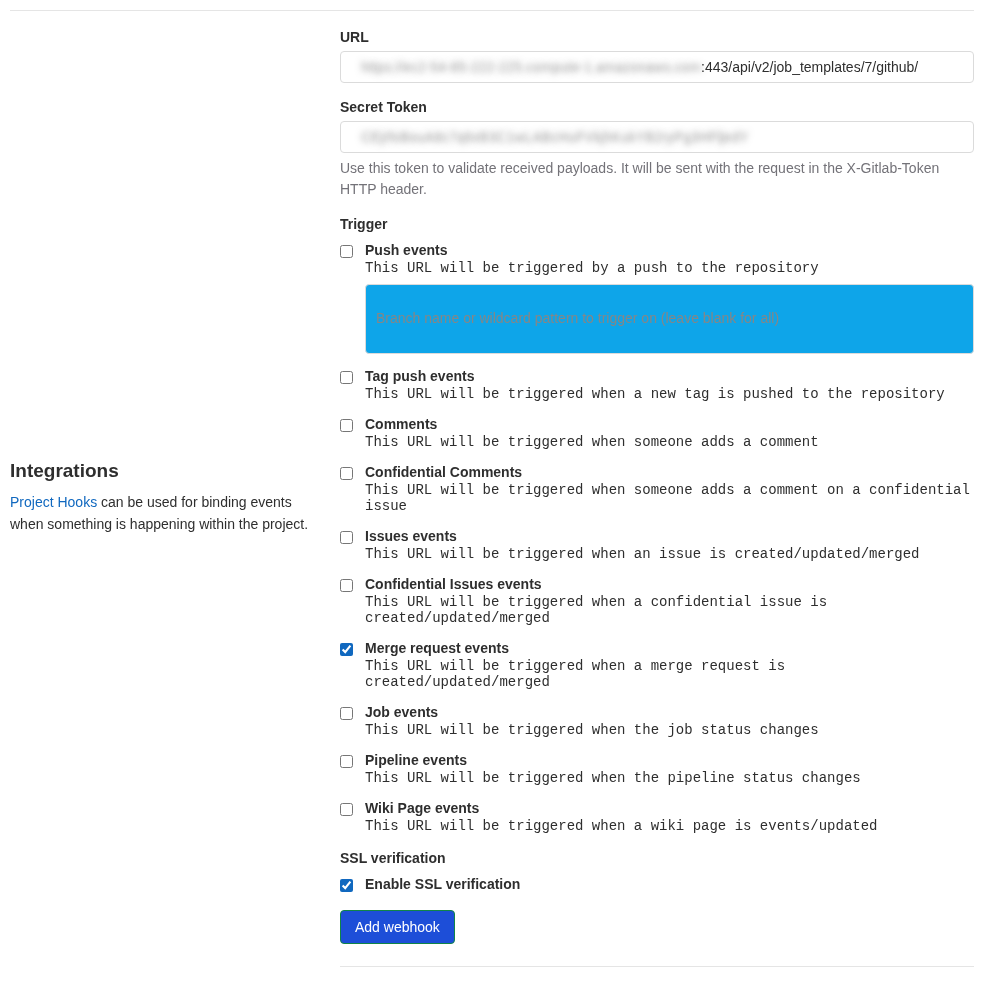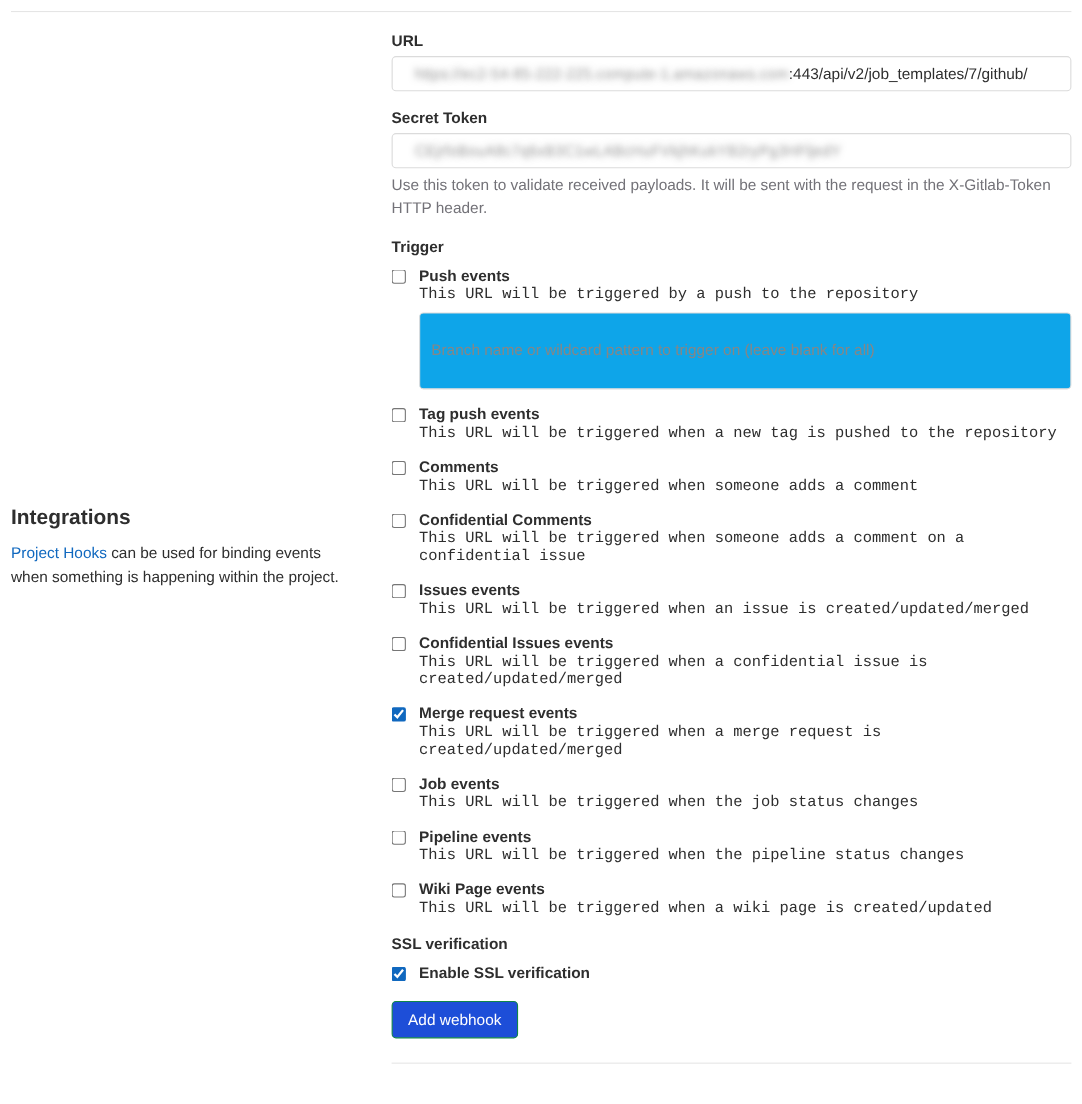--- a/index.html
+++ b/index.html
@@ -33,21 +33,20 @@
     font-size: 14px;
     line-height: 1.55;
     color: #2e2e2e;
   }
   .sidebar a {
     color: #1068bf;
     text-decoration: none;
   }
   .main {
     flex: 1;
-    margin-left: 16px;
   }
   .form-group {
     margin-bottom: 16px;
   }
   .form-group label.field-label {
     display: block;
     font-weight: 600;
     font-size: 14px;
     margin-bottom: 6px;
     color: #2e2e2e;
@@ -237,21 +236,21 @@
             <input type="checkbox" style="">
             <div class="check-body">
               <strong>Pipeline events</strong>
               <div class="desc">This URL will be triggered when the pipeline status changes</div>
             </div>
           </div>
           <div class="check-item">
             <input type="checkbox" style="">
             <div class="check-body">
               <strong>Wiki Page events</strong>
-              <div class="desc">This URL will be triggered when a wiki page is created/updated</div>
+              <div class="desc">This URL will be triggered when a wiki page is events/updated</div>
             </div>
           </div>
         </div>
     </div>
 
     <div class="form-group">
       <label class="section-label">SSL verification</label>
       <div class="check-item">
         <input type="checkbox" id="ssl-cb" checked="" style="">
         <div class="check-body">

